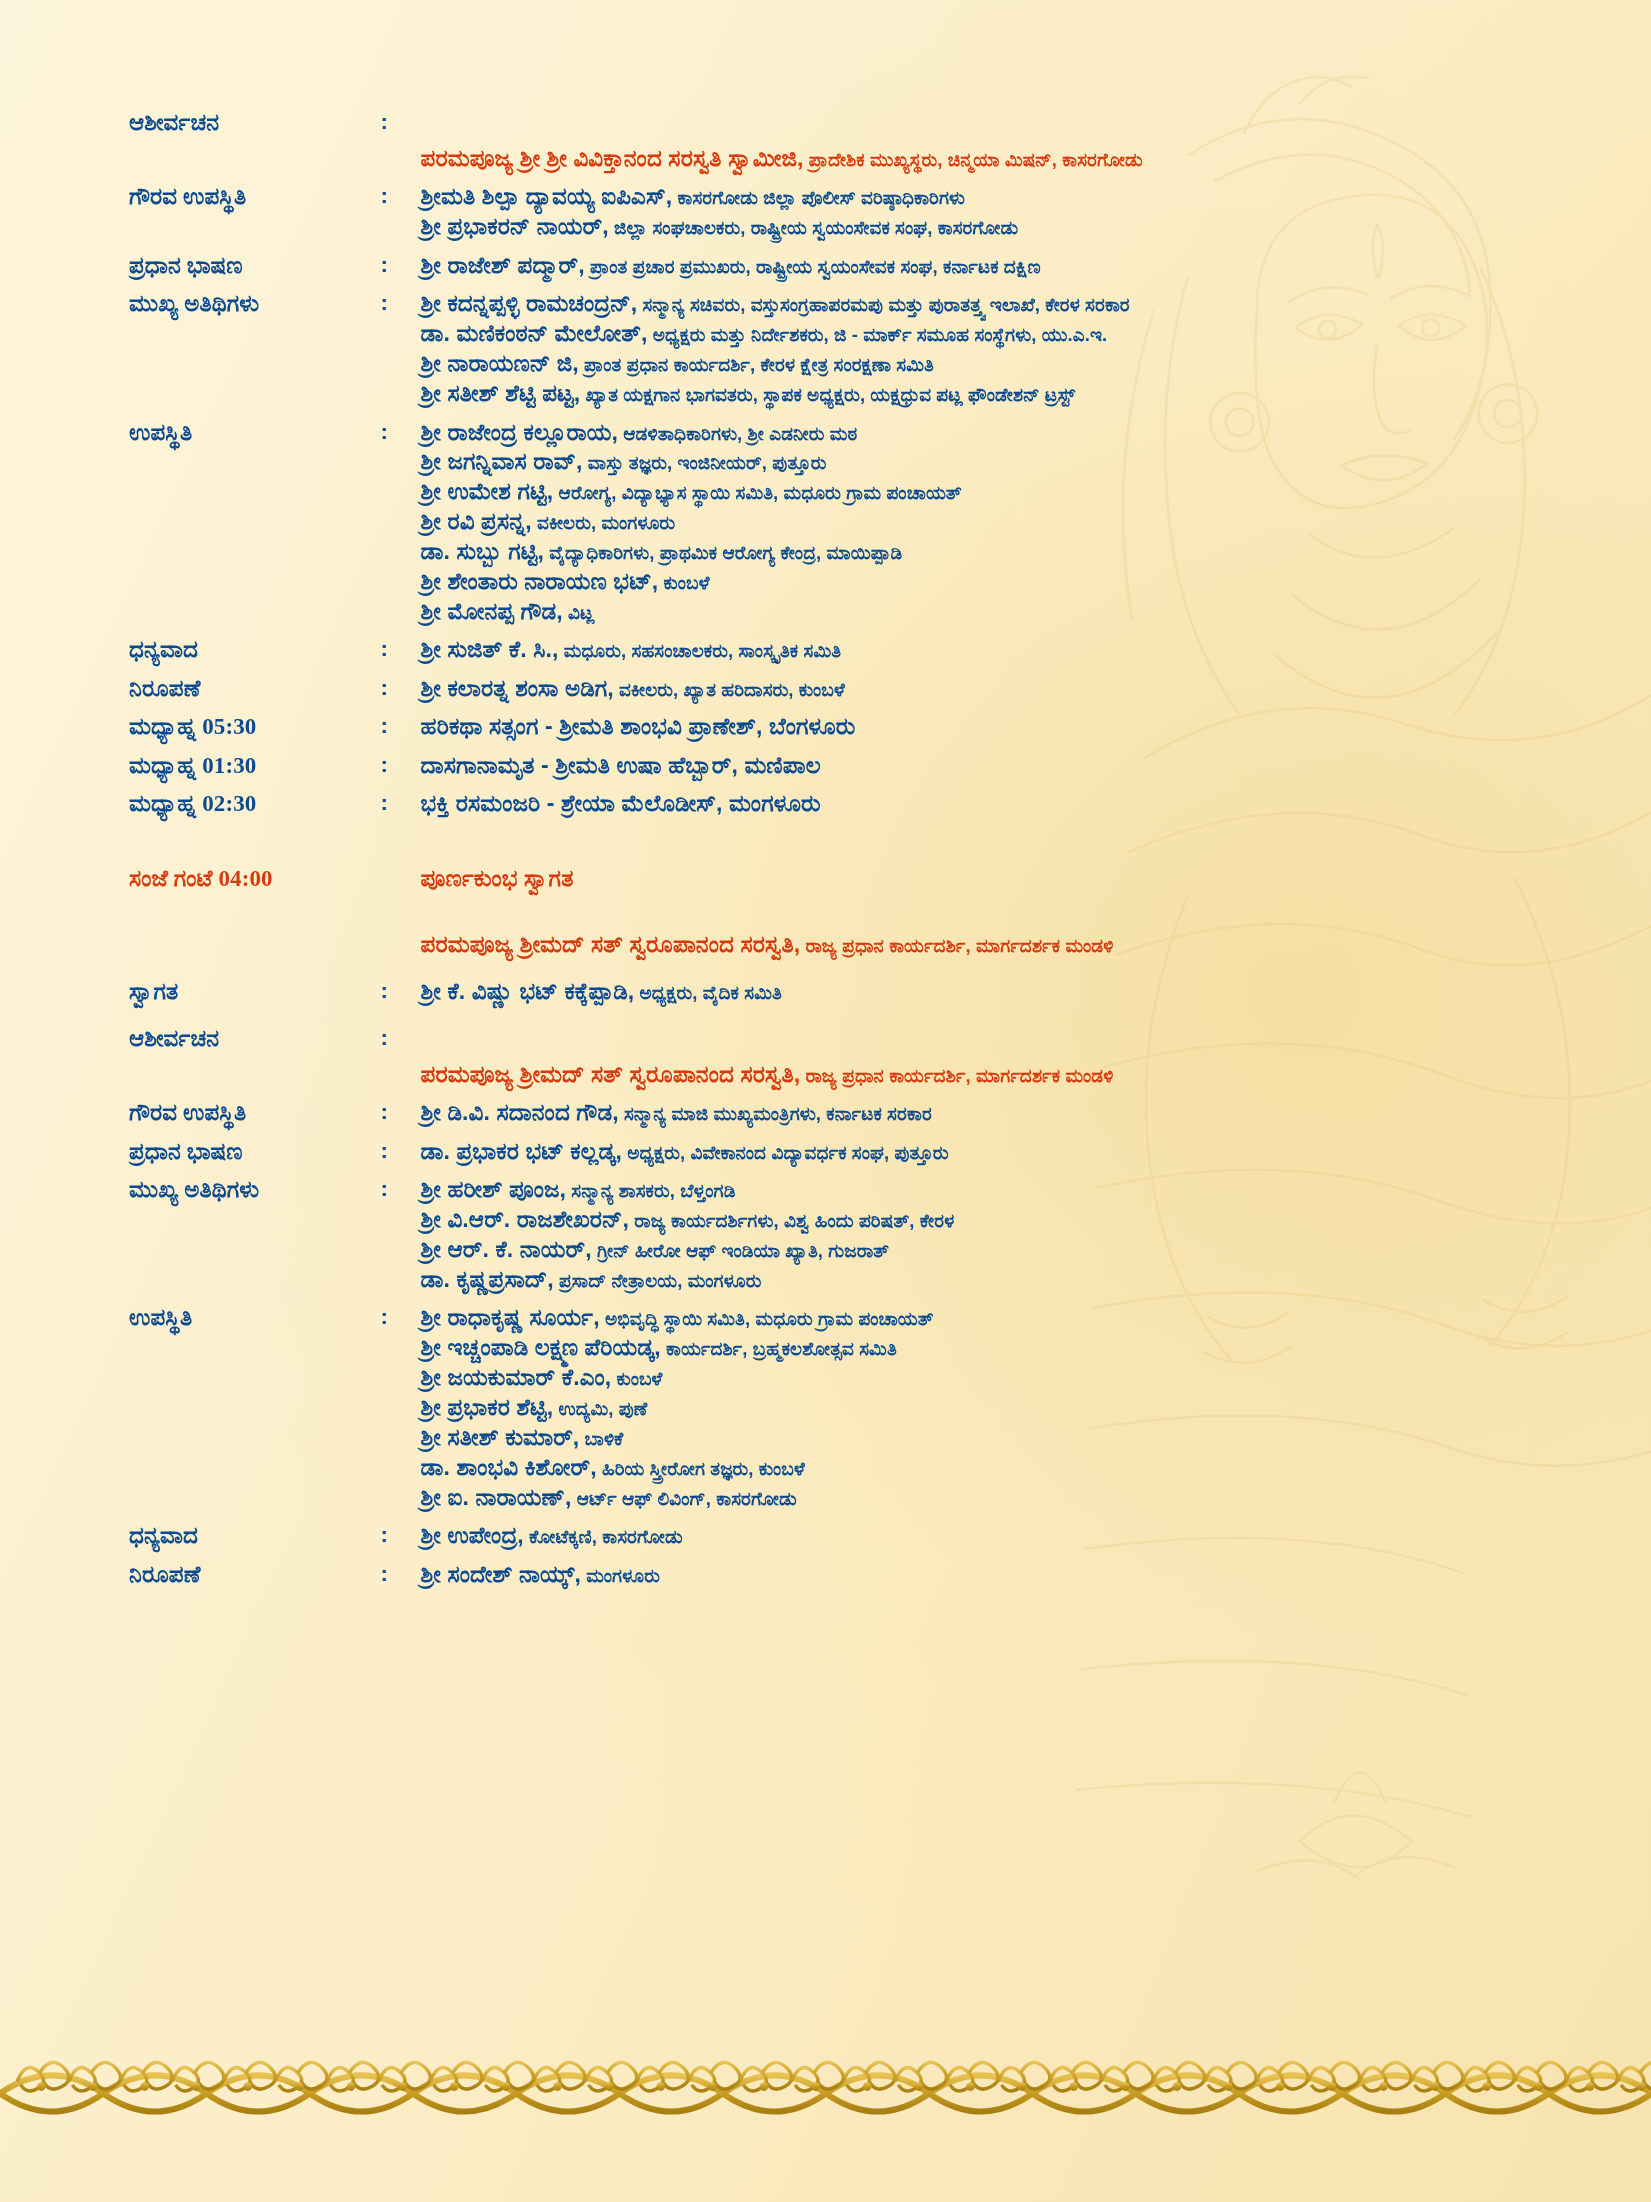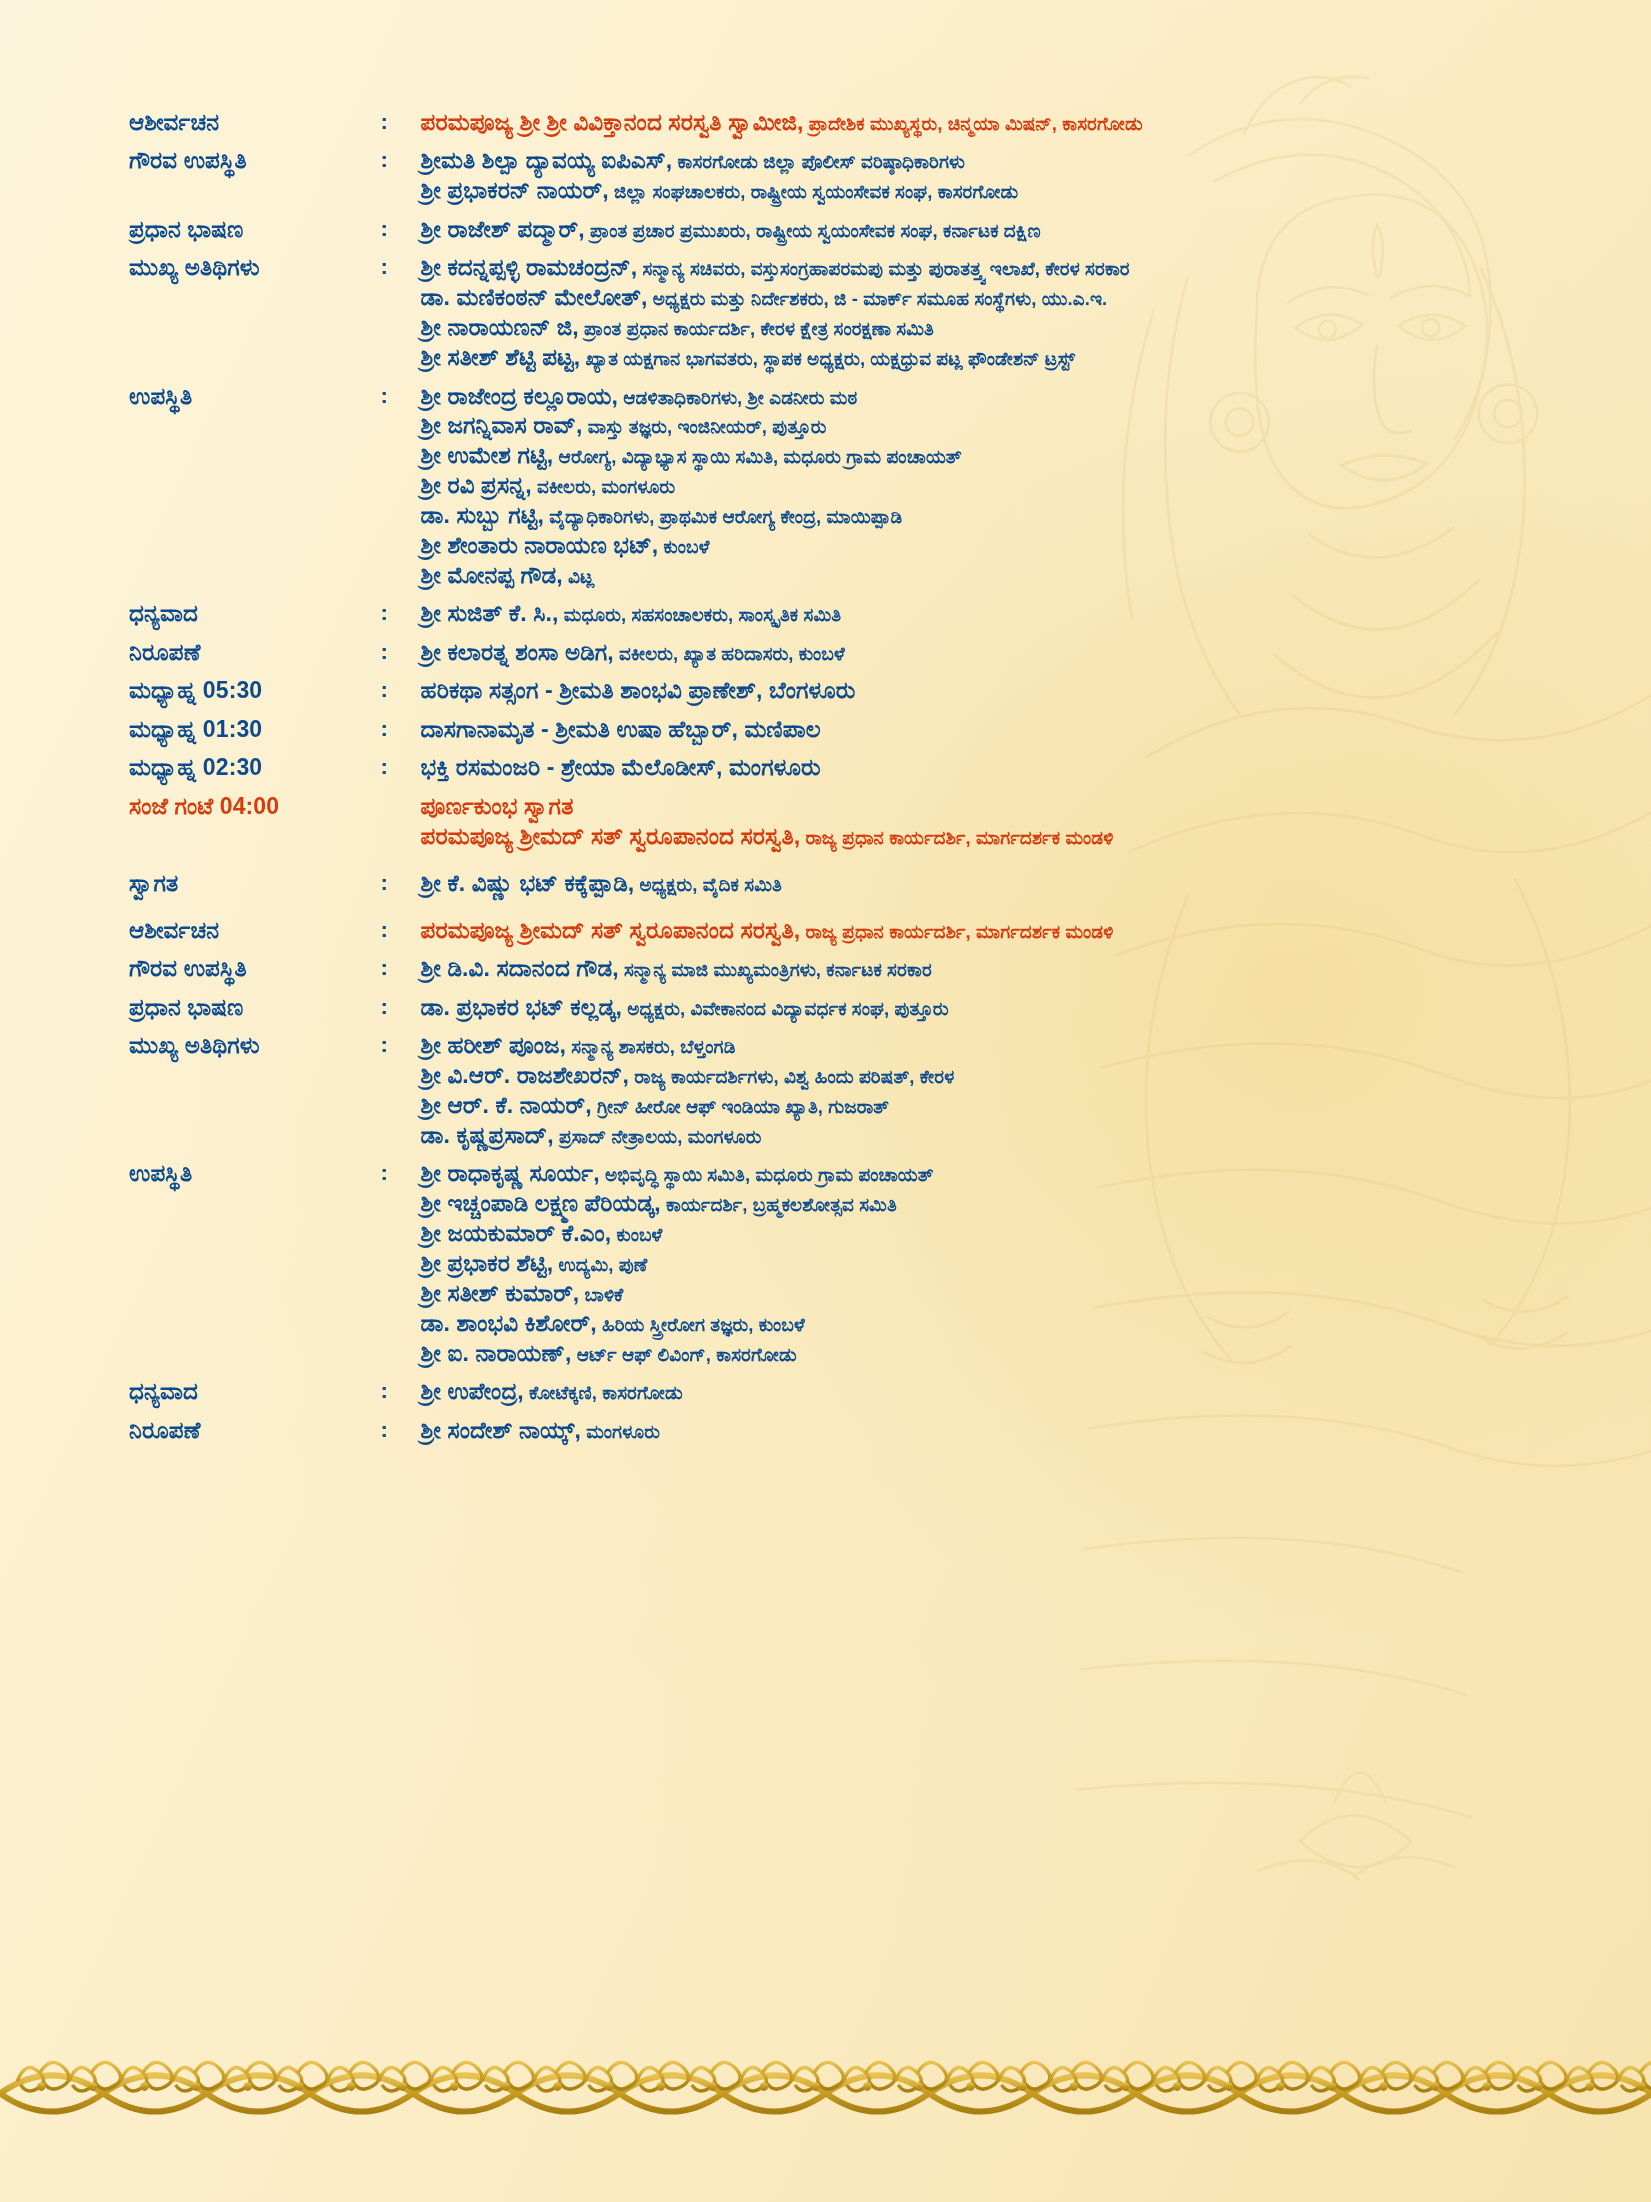--- a/index.html
+++ b/index.html
@@ -53,20 +53,21 @@
     width: 1411px;
   }
   table.sched td {
     vertical-align: top;
     padding: 0;
   }
 
   .col-label {
     width: 243px;
     padding-right: 8.6px !important;
+    font-family: Liberation Serif, serif;
   }
   .col-colon {
     width: 40px;
     text-align: left;
   }
   .col-value { width: auto; }
 
   .lbl {
     font-size: 23px;
     font-weight: bold;
@@ -86,21 +87,21 @@
     font-weight: bold;
     color: #0b4a8f;
     line-height: 1.30;
     letter-spacing: 0.1px;
   }
   .val .sub {
     font-size: 18.5px;
     font-weight: bold;
     color: #0b4a8f;
   }
-  .val.red, .lbl.red { color: #d63b0e; }
+  .val.red, .lbl.red { color: #d63b0e; margin-top: 36px; }
   .val.red .sub { color: #d63b0e; }
 
   .section-head {
     font-size: 23px;
     font-weight: bold;
     color: #d63b0e;
     line-height: 1.3;
     padding-top: 13.8px;
     padding-bottom: 8.6px;
   }

